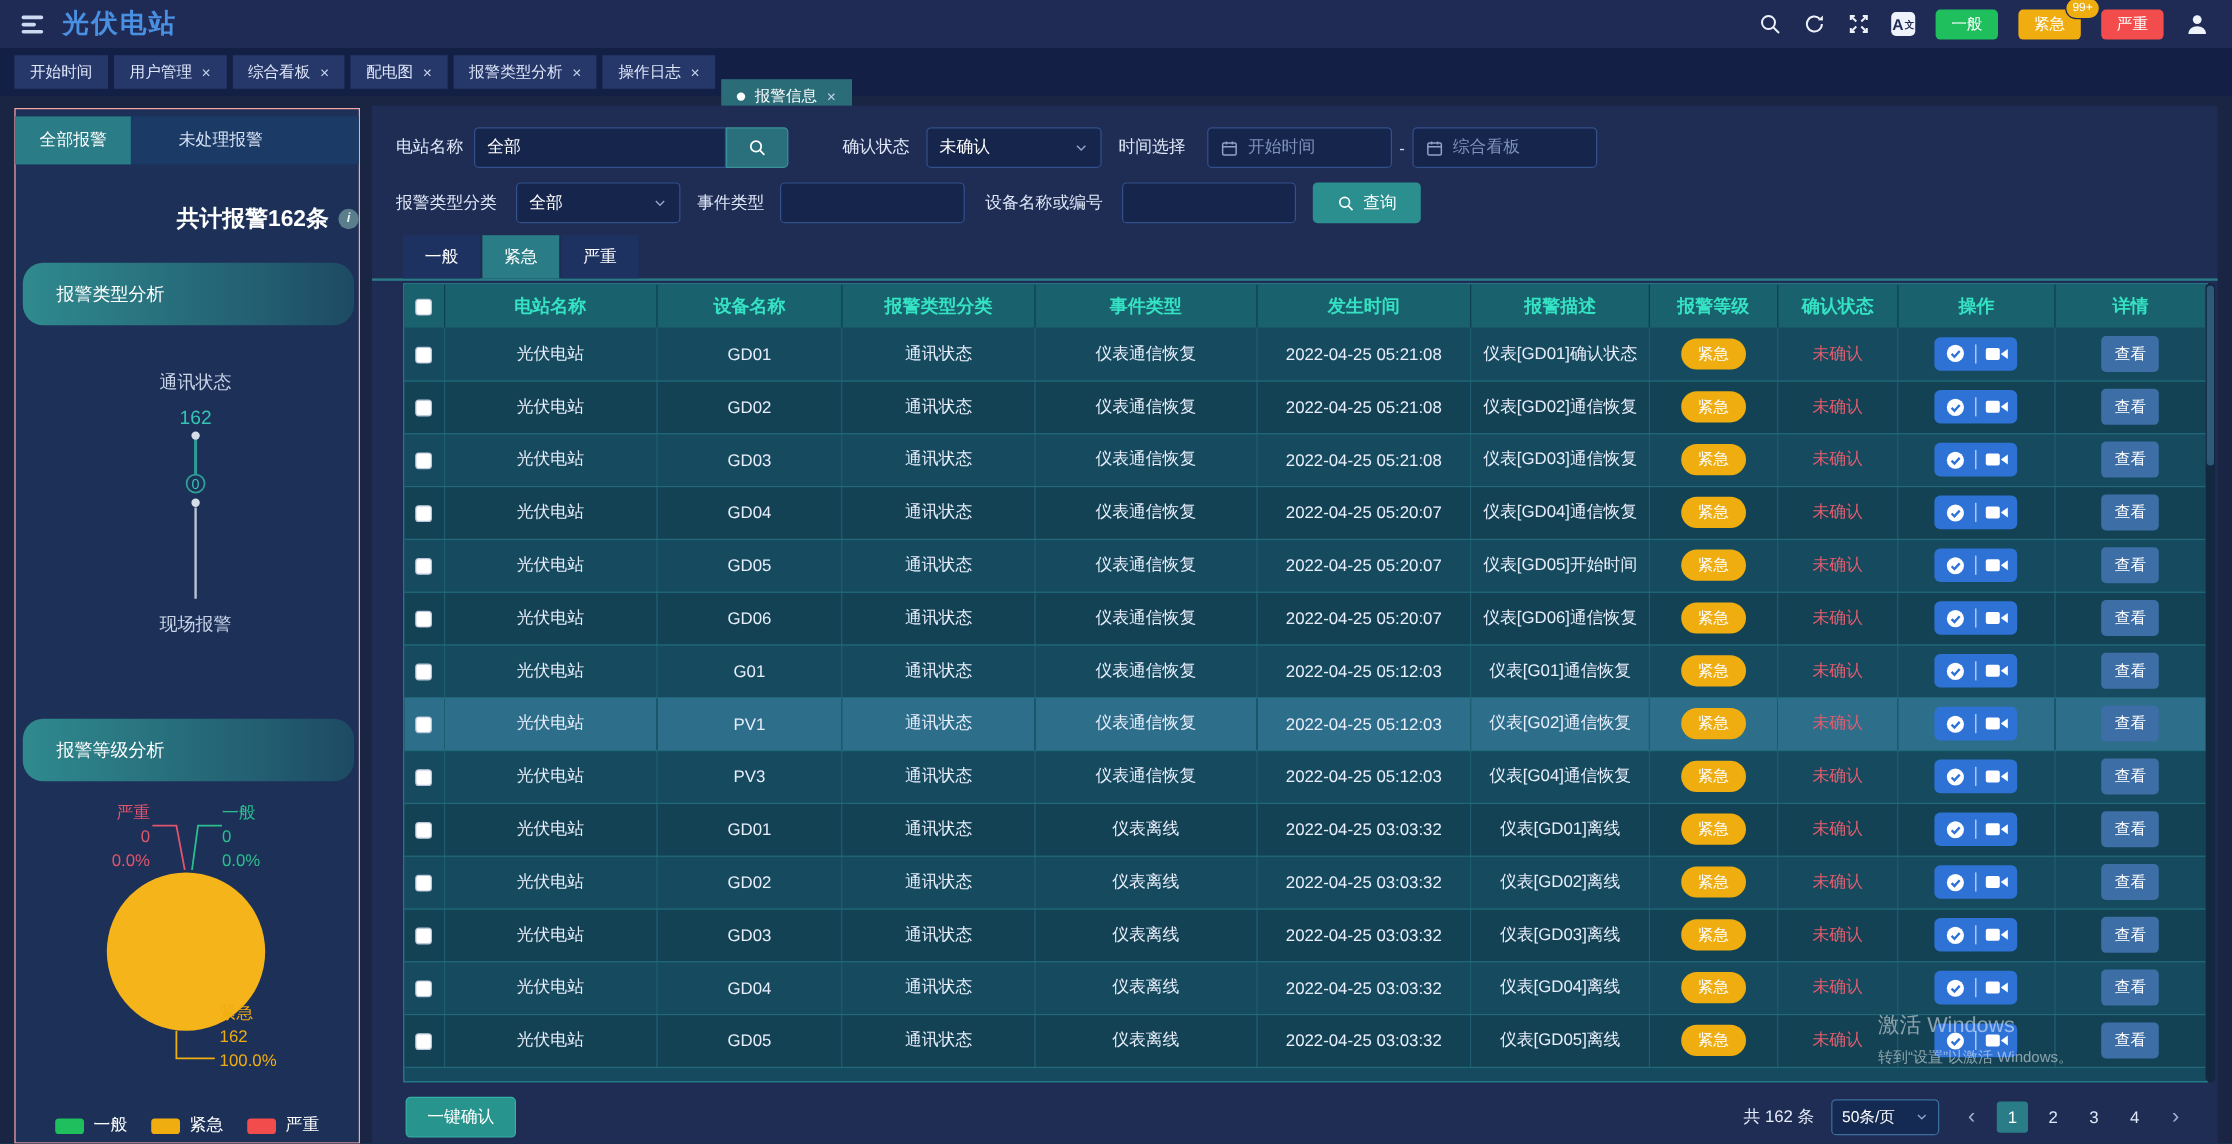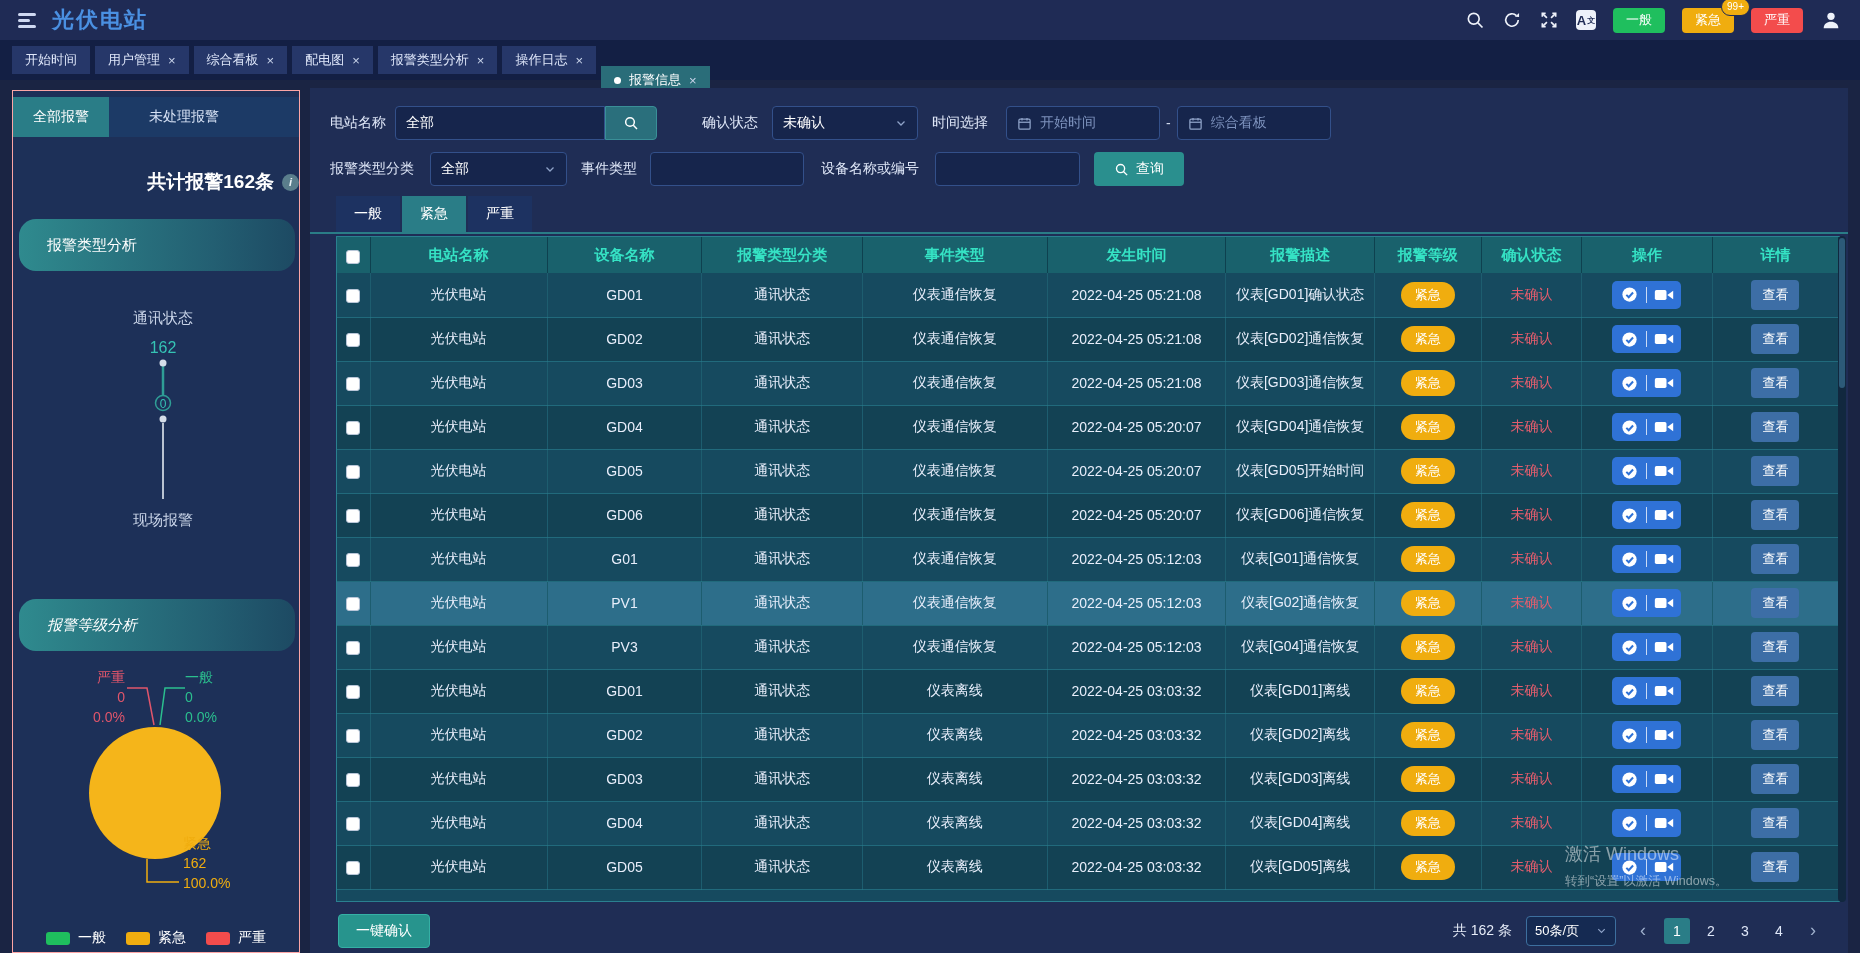--- a/index.html
+++ b/index.html
@@ -40,21 +40,21 @@
   .stab { display:flex; align-items:center; justify-content:center; color:#d7e2f5; font-size:14px; cursor:pointer; }
   .stab.t1 { width:96px; } .stab.t2 { width:150px; }
   .stab.active { background:#2a7d87; color:#fff; }
   .side-total { position:absolute; top:78px; width:100%; text-align:center; color:#fff; font-size:19px;
                 font-weight:bold; display:flex; align-items:center; justify-content:flex-end; gap:8px;padding-left:42px; }
   .info-i { width:17px; height:17px; border-radius:50%; background:#5a7e8c; color:#eaf2f6; font-size:11px;
             font-style:italic; font-weight:bold; display:inline-flex; align-items:center; justify-content:center; }
   .pill { position:absolute; left:6px; width:276px; height:52px; border-radius:17px; color:#fff; font-size:15px;
           display:flex; align-items:center; padding-left:28px;
           background:linear-gradient(90deg,#2f8a8e,#235f72 70%,#1d4a63); }
-  .pill.p1 { top:128px; } .pill.p2 { top:508px;font-style:italic; }
+  .pill.p1 { top:128px; } .pill.p2 { top:508px; }
   .typechart { position:absolute; top:168px; left:0; }
   .pie-wrap { position:absolute; top:548px; left:0; width:288px; height:290px; }
   .pie-circle { position:absolute; left:76px; top:88px; width:132px; height:132px; border-radius:50%;
                 background:#f5b51a; }
   .pie-label { position:absolute; font-size:14px; line-height:20px; }
   .pl-severe { left:16px; top:28px; width:96px; text-align:right; color:#e0556b; }
   .pl-general { left:172px; top:28px; color:#2bbf8e; }
   .pl-urgent { left:170px; top:194px; color:#f0ad0f; }
   .pie-lines { position:absolute; left:0; top:0; }
   .legend { position:absolute; left:0; top:838px; width:100%; display:flex; justify-content:center; gap:20px; }

